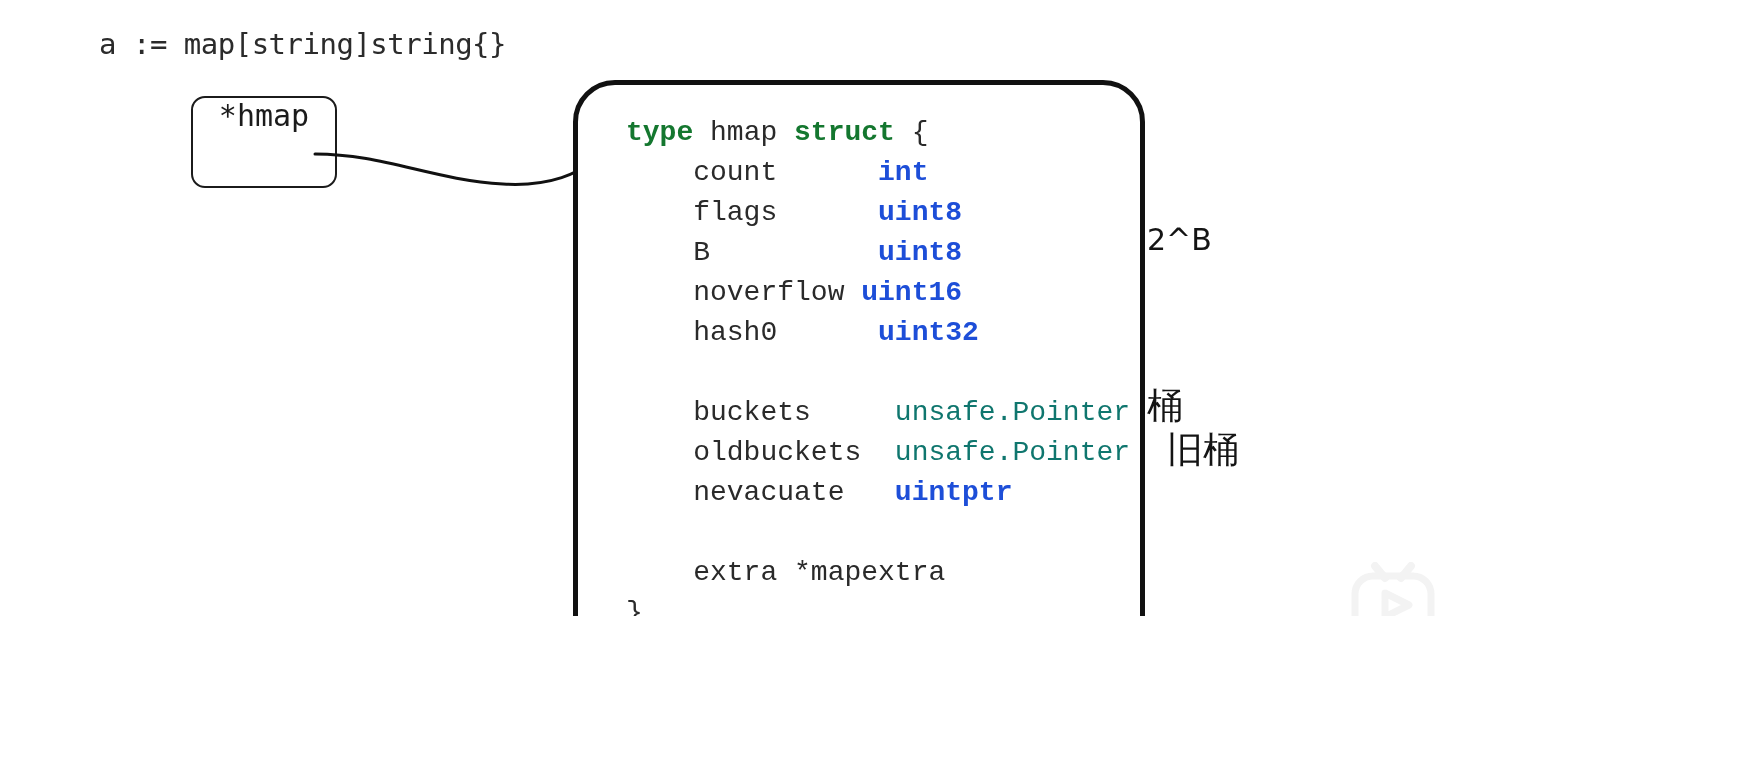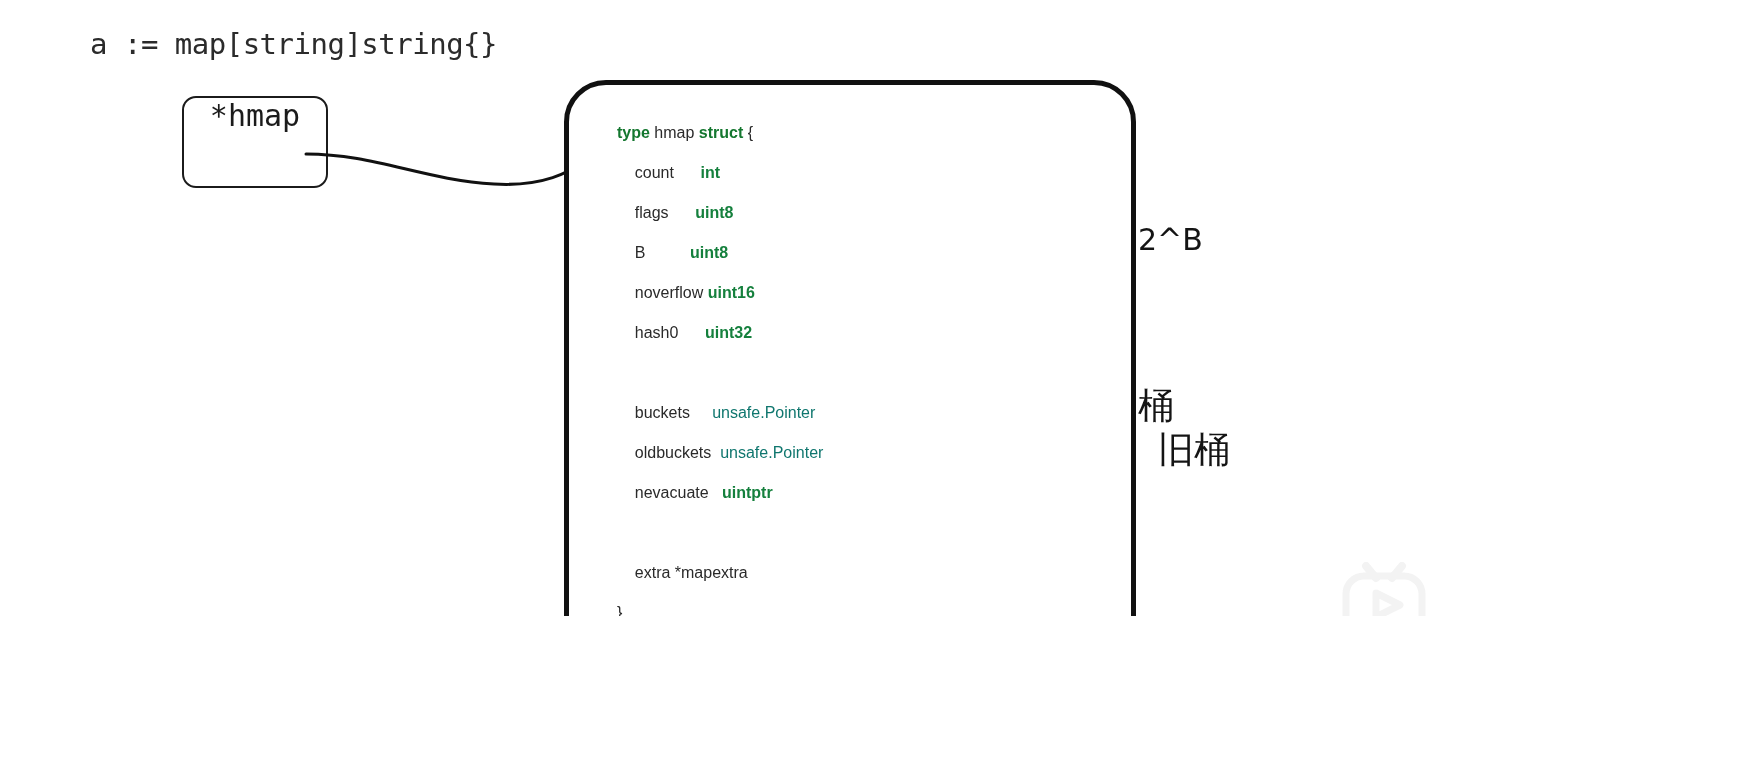--- a/index.html
+++ b/index.html
@@ -6,21 +6,21 @@
   body{
     width:1747px;height:764px;
     background:#ffffff;
     font-family:"Liberation Sans",sans-serif;
     overflow:hidden;
     position:relative;
   }
 
   
   #canvas{
-    position:absolute;left:4px;top:0;width:1500px;height:616px;
+    position:absolute;left:13px;top:0;width:1500px;height:616px;
     background:#ffffff;overflow:hidden;
   }
 
   
   #decl{
     position:absolute;left:86px;top:27px;
     font-family:"DejaVu Sans Mono","Liberation Mono",monospace;
     font-size:29px;color:#2b2b2b;letter-spacing:-0.5px;
     white-space:pre;
   }
@@ -39,25 +39,25 @@
   
   #connector{position:absolute;left:300px;top:110px;width:310px;height:90px;}
 
   
   #struct-card{
     position:absolute;left:560px;top:80px;width:562px;height:578px;
     border:5px solid #111;border-radius:42px;background:#fff;
   }
   #code{
     position:absolute;left:48px;top:28px;
-    font-family:Liberation Sans, sans-serif;
-    font-size:16px;line-height:40px;color:#2a2a2a;white-space:pre;
+    font-family:Liberation Mono, monospace;
+    font-size:28px;line-height:40px;color:#2a2a2a;white-space:pre;
   }
   #code .kw{color:#14772f;font-weight:bold;}
-  #code .ty{color:#15803d;font-weight:bold;}
+  #code .ty{color:#1d4ed8;font-weight:bold;}
   #code .pl{color:#0f766e;}
 
   
   .anno{
     position:absolute;
     font-family:"DejaVu Serif","Liberation Serif",serif;
     color:#141414;white-space:pre;
   }
   #anno-count{left:1134px;top:132px;font-size:36px;}
   #anno-b{left:1134px;top:222px;font-size:30px;font-family:"DejaVu Sans","Liberation Sans",sans-serif;}

